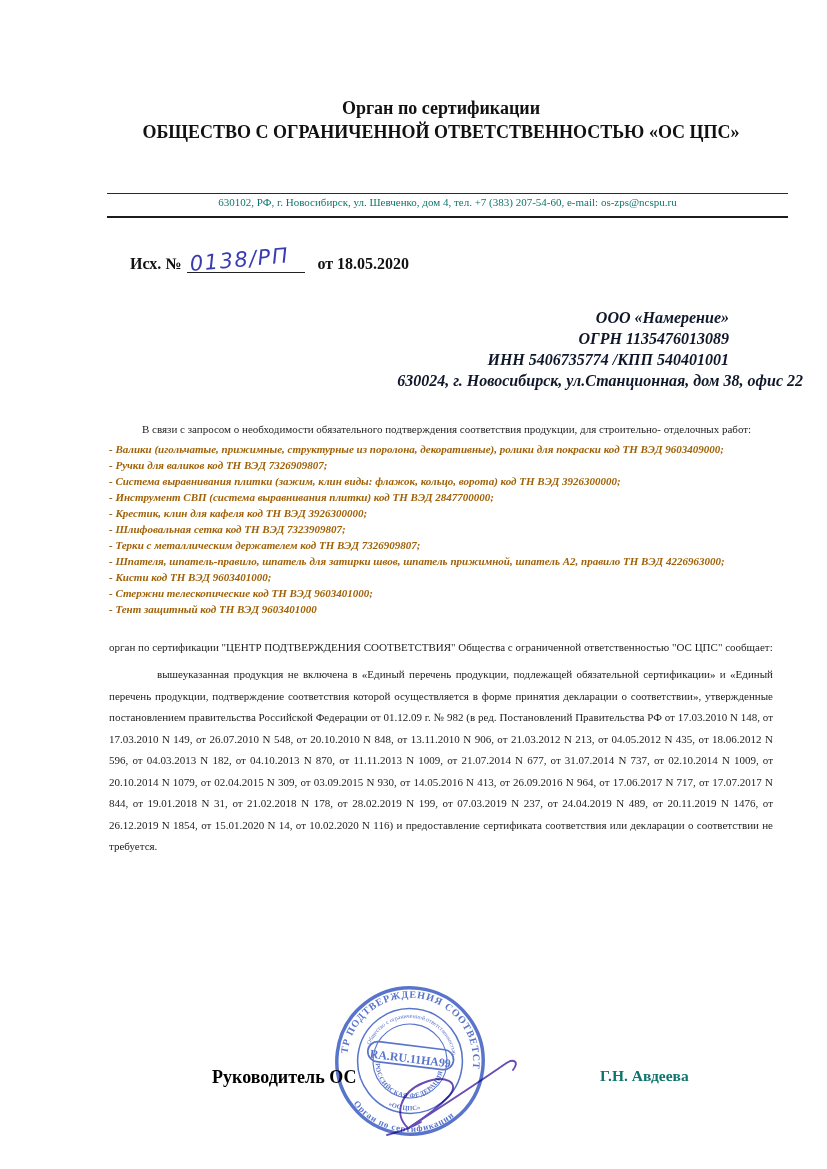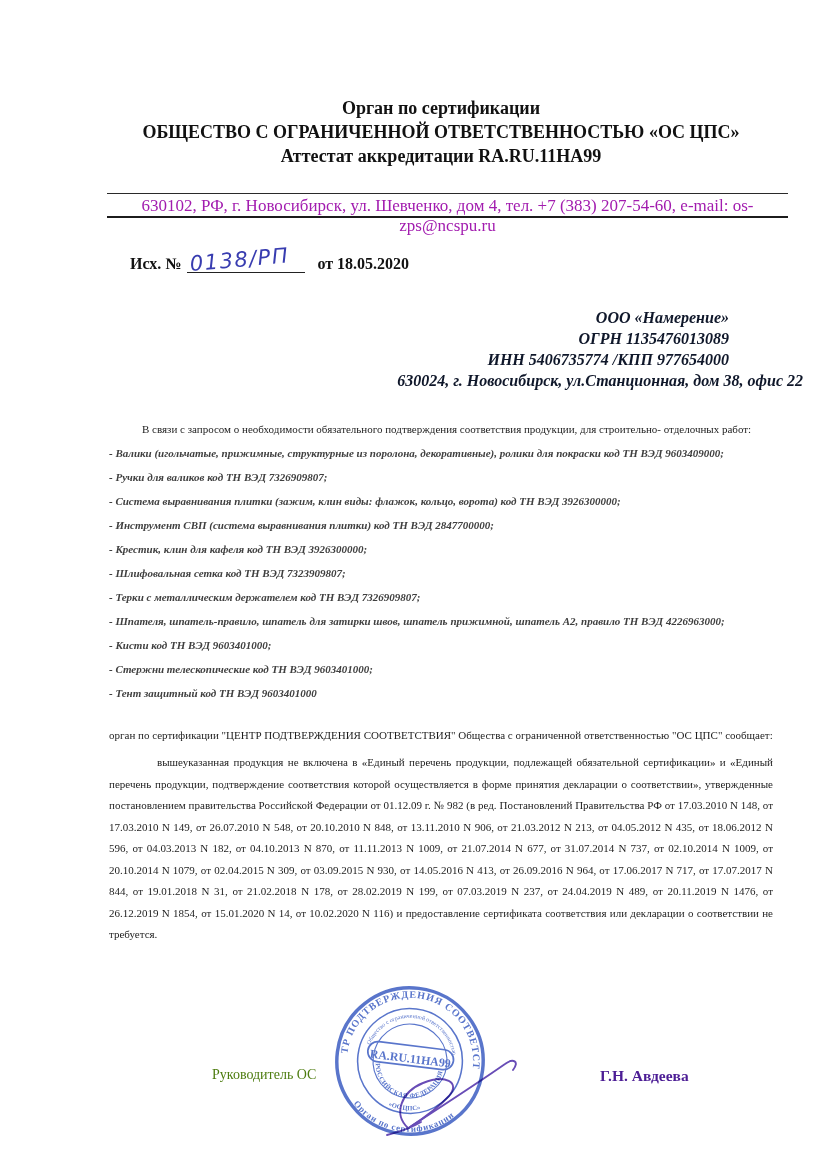--- a/index.html
+++ b/index.html
@@ -13,21 +13,21 @@
     margin-left:12px;
   }
   
   .letterhead{
     position:absolute;top:96px;left:97px;width:664px;
     text-align:center;font-weight:bold;font-size:18px;line-height:24px;color:#111;
   }
   .rule-thin{position:absolute;top:193px;left:95px;width:681px;height:0;border-top:1.4px solid #2a2a2a;}
   .contact-line{
     position:absolute;top:196px;left:95px;width:681px;
-    text-align:center;font-size:17px;color:#a21caf;
+    text-align:center;font-size:11px;color:#0f766e;
   }
   .rule-thick{position:absolute;top:216px;left:95px;width:681px;height:0;border-top:2.6px solid #1c1c1c;}
   
   .ref-row{position:absolute;top:250px;left:118px;font-size:16px;font-weight:bold;color:#111;}
   .ref-underline{
     display:inline-block;position:relative;width:118px;height:22px;
     border-bottom:1.6px solid #222;vertical-align:bottom;margin-left:6px;
   }
   .handwritten{
     position:absolute;left:4px;bottom:-4px;
@@ -40,59 +40,58 @@
   .addressee{
     position:absolute;top:307px;right:36px;
     text-align:right;font-weight:bold;font-style:italic;
     font-size:16px;line-height:21px;color:#0f172a;
   }
   .addressee .a-line{white-space:nowrap;}
   .addressee .a-line.pad{padding-right:74px;}
   
   .body-block{position:absolute;top:420px;left:97px;width:664px;font-size:11px;color:#1d1d1d;}
   .intro{margin:0;line-height:18.8px;text-indent:33px;text-align:justify;}
-  .product-list{margin-top:2px;font-weight:bold;font-style:italic;line-height:24px;color:#404040;}
+  .product-list{margin-top:2px;font-weight:bold;font-style:italic;line-height:16px;color:#a16207;}
   .statement-1{margin:20px 0 0 0;line-height:21.5px;text-align:justify;}
   .statement-2{margin:6px 0 0 0;line-height:21.5px;text-indent:48px;text-align:justify;}
   
-  .sig-left{position:absolute;top:1067px;left:200px;font-weight:normal;font-size:14px;color:#4d7c0f;}
-  .sig-right{position:absolute;top:1067px;left:588px;font-weight:bold;font-size:15.5px;color:#4c1d95;}
+  .sig-left{position:absolute;top:1067px;left:200px;font-weight:bold;font-size:18px;color:#000000;}
+  .sig-right{position:absolute;top:1067px;left:588px;font-weight:bold;font-size:15.5px;color:#0f766e;}
   
   .stamp{
     position:absolute;left:321px;top:984px;width:154px;height:154px;
     opacity:.88;mix-blend-mode:multiply;pointer-events:none;
   }
   .sign-svg{
     position:absolute;left:365px;top:1048px;width:160px;height:92px;
     opacity:.92;mix-blend-mode:multiply;pointer-events:none;
   }
 </style>
 </head>
 <body>
 
 <div class="page">
 
   <div class="letterhead">
     <div>Орган по сертификации</div>
     <div>ОБЩЕСТВО С ОГРАНИЧЕННОЙ ОТВЕТСТВЕННОСТЬЮ «ОС ЦПС»</div>
-    <div>Аттестат аккредитации RA.RU.11НА99</div>
   </div>
 
   <div class="rule-thin"></div>
   <div class="contact-line">630102, РФ, г. Новосибирск, ул. Шевченко, дом 4, тел. +7 (383) 207-54-60,  e-mail: os-zps@ncspu.ru</div>
   <div class="rule-thick"></div>
 
   <div class="ref-row">
     <span>Исх. №</span><span class="ref-underline"><span class="handwritten">0138/РП</span></span><span class="ref-date">от 18.05.2020</span>
   </div>
 
   <div class="addressee">
     <div class="a-line pad">ООО «Намерение»</div>
     <div class="a-line pad">ОГРН 1135476013089</div>
-    <div class="a-line pad">ИНН 5406735774 /КПП 977654000</div>
+    <div class="a-line pad">ИНН 5406735774 /КПП 540401001</div>
     <div class="a-line">630024, г. Новосибирск, ул.Станционная, дом 38, офис 22</div>
   </div>
 
   <div class="body-block">
     <p class="intro">В связи с запросом о необходимости обязательного подтверждения соответствия продукции, для строительно- отделочных работ:</p>
     <div class="product-list">
       <div>- Валики (игольчатые, прижимные, структурные из поролона, декоративные), ролики для покраски код ТН ВЭД 9603409000;</div>
       <div>- Ручки для валиков код ТН ВЭД 7326909807;</div>
       <div>- Система выравнивания плитки (зажим, клин виды: флажок, кольцо, ворота) код ТН ВЭД 3926300000;</div>
       <div>- Инструмент СВП (система выравнивания плитки) код ТН ВЭД 2847700000;</div>

